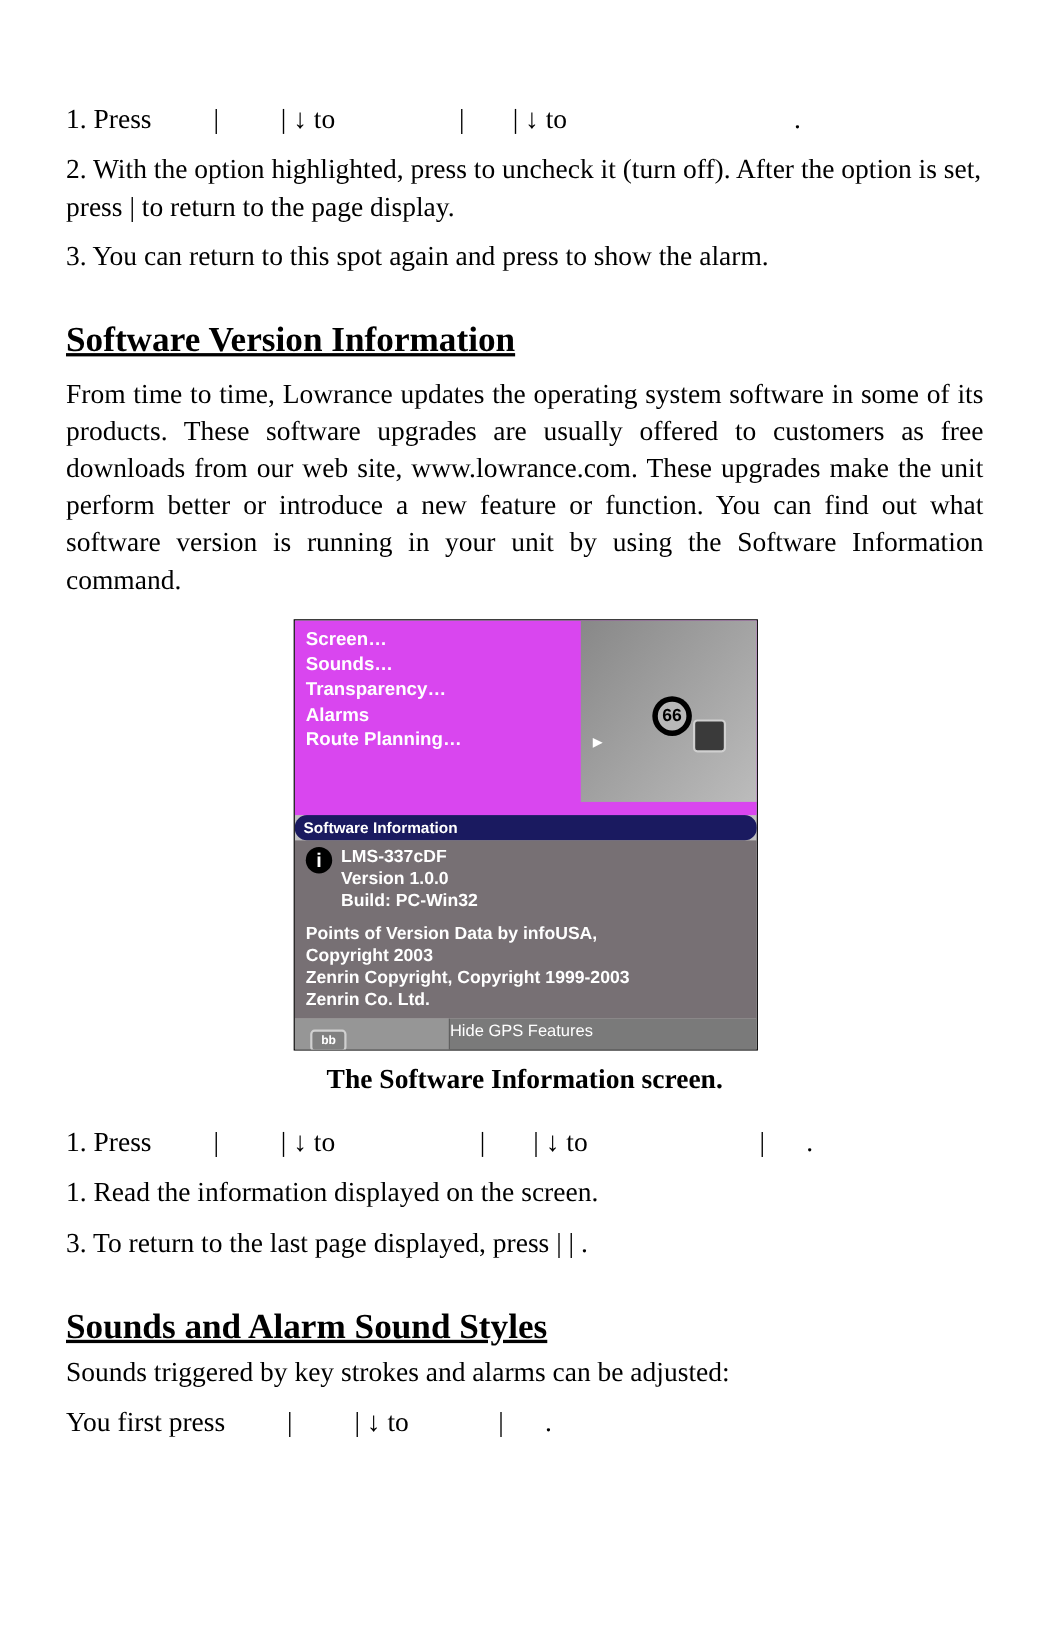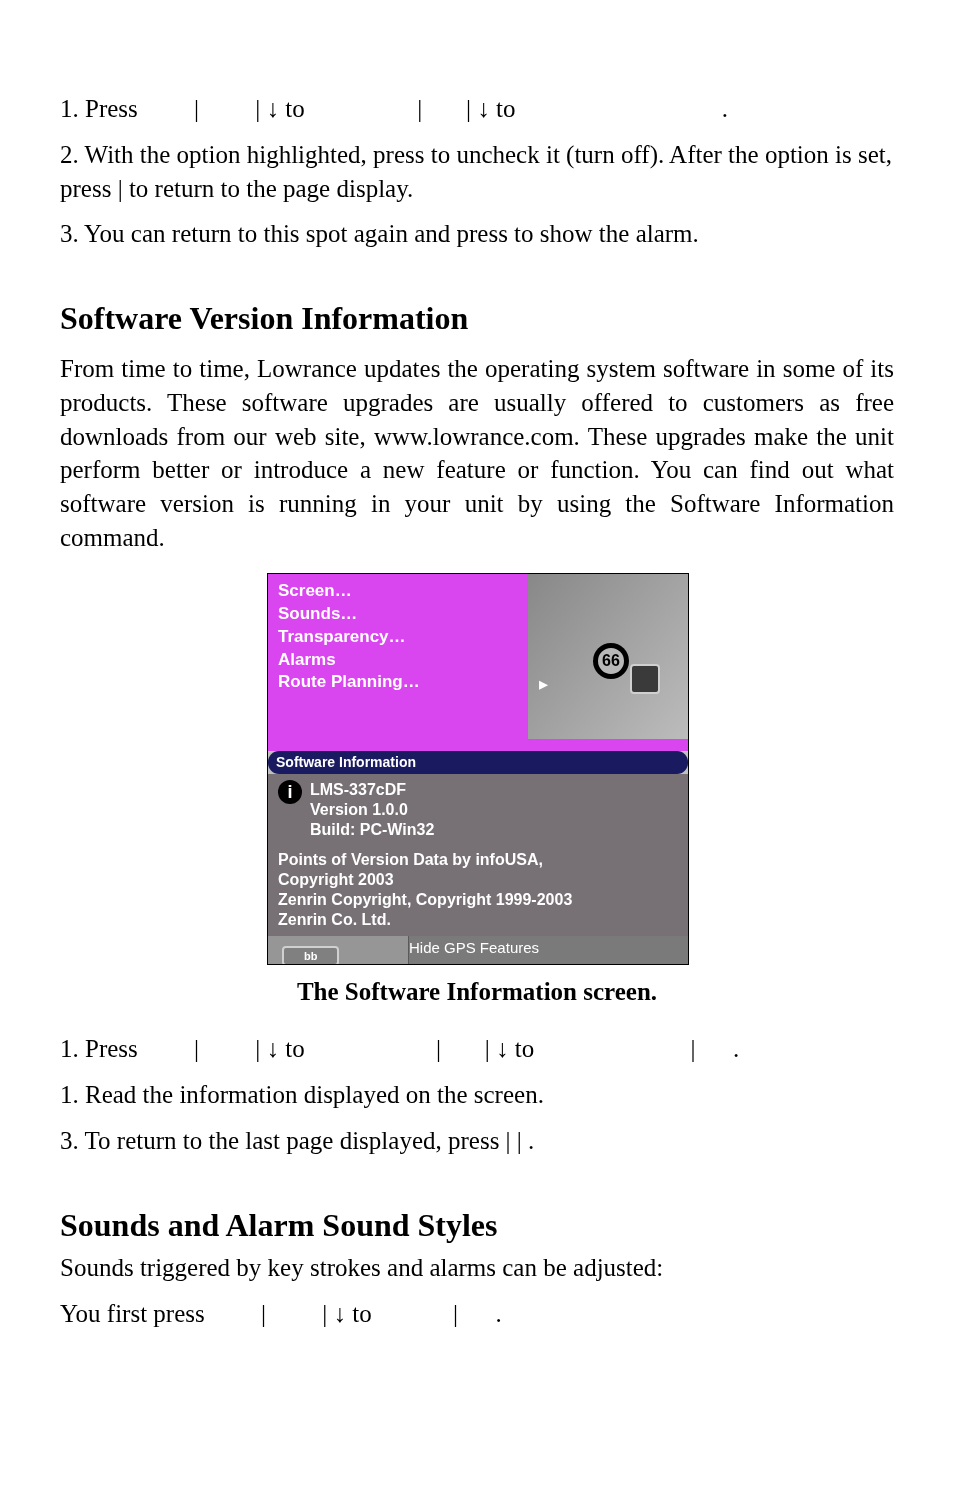--- a/index.html
+++ b/index.html
@@ -19,22 +19,23 @@
   }
   .para {
     margin: 12px 0;
   }
   .justify {
     text-align: justify;
   }
   .heading {
     font-weight: bold;
     font-size: 32px;
-    margin-top: 46px;
+    margin-top: 36px;
     margin-bottom: 4px;
+    text-decoration: underline;
   }
   .figure-block {
     margin: 18px auto 8px auto;
     width: 420px;
   }
   .screenshot {
     width: 420px;
     height: 390px;
     background: #c0c0c0;
     border: 1px solid #000;
@@ -149,21 +150,21 @@
   }
   .bl-badge {
     position: absolute;
     top: 10px;
     left: 14px;
     background: #808080;
     border: 2px solid #d0d0d0;
     border-radius: 4px;
     color: #fff;
     font-size: 11px;
-    padding: 1px 20px;
+    padding: 1px 8px;
     font-weight: bold;
   }
   .bottom-right {
     flex: 1;
     background: #7a7a7a;
   }
   .br-line {
     padding: 2px 0;
     font-size: 15px;
     color: #fff;

